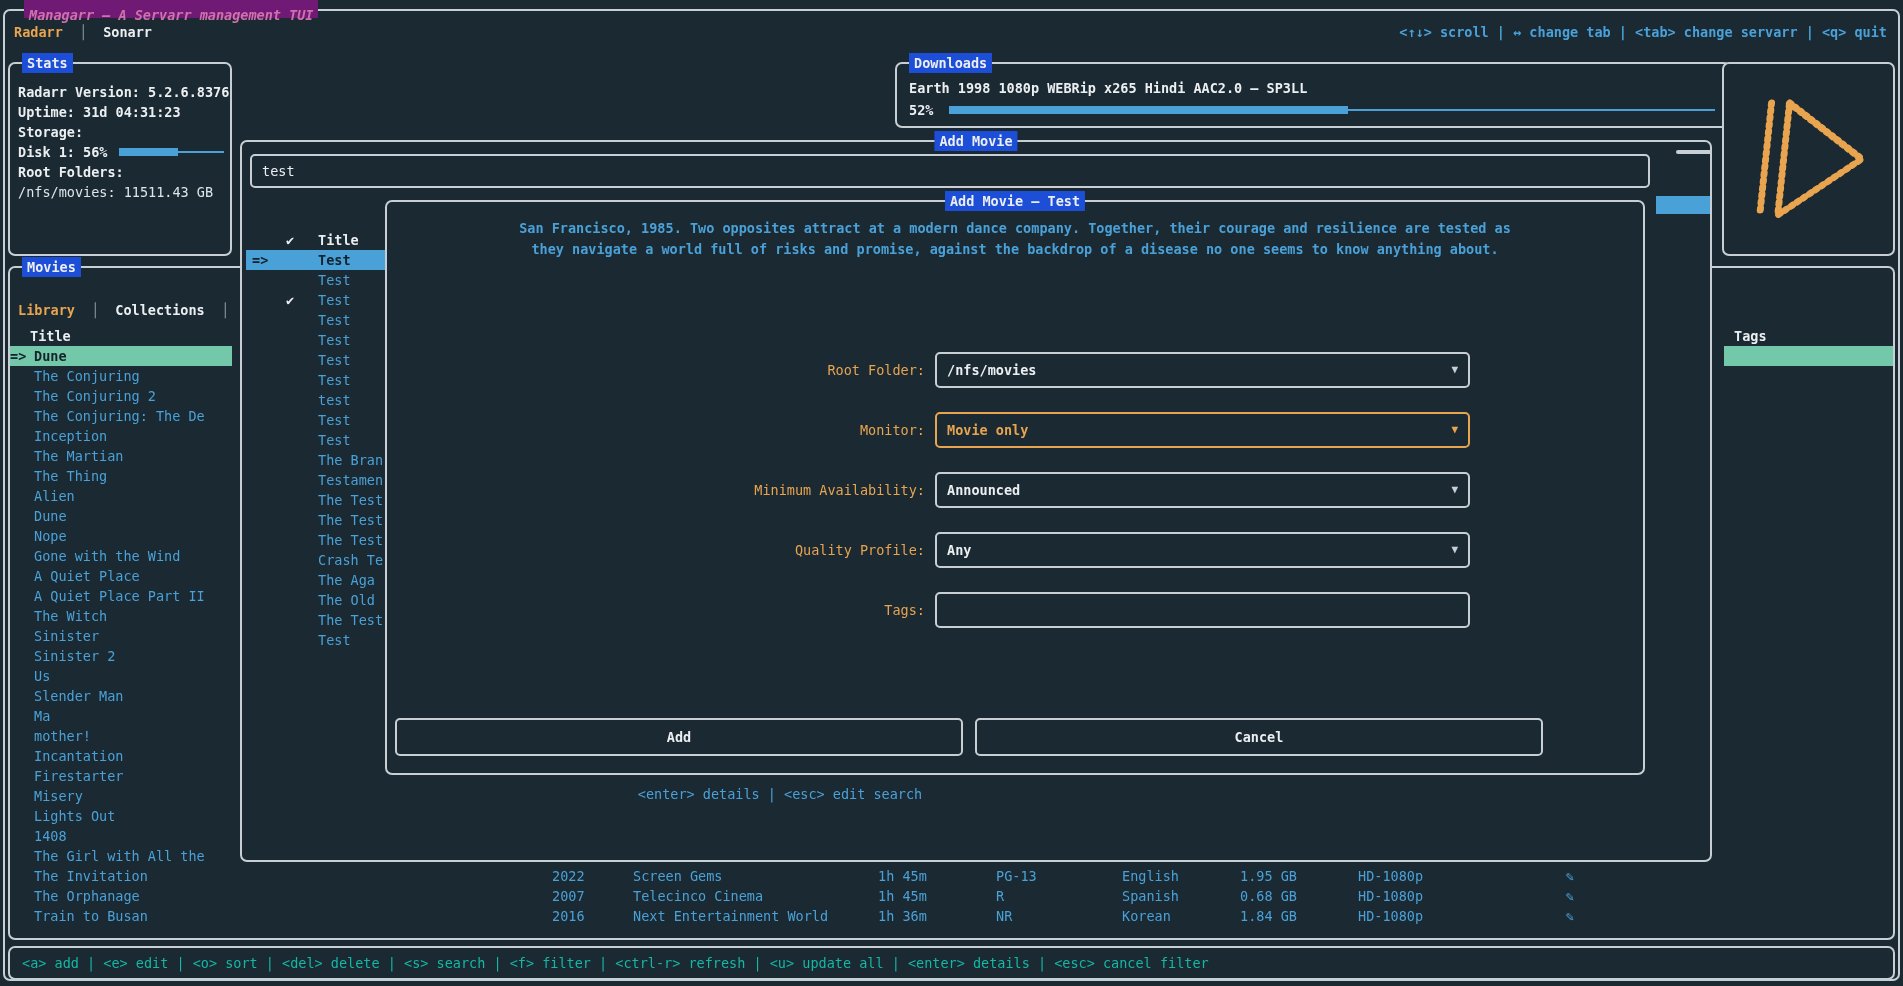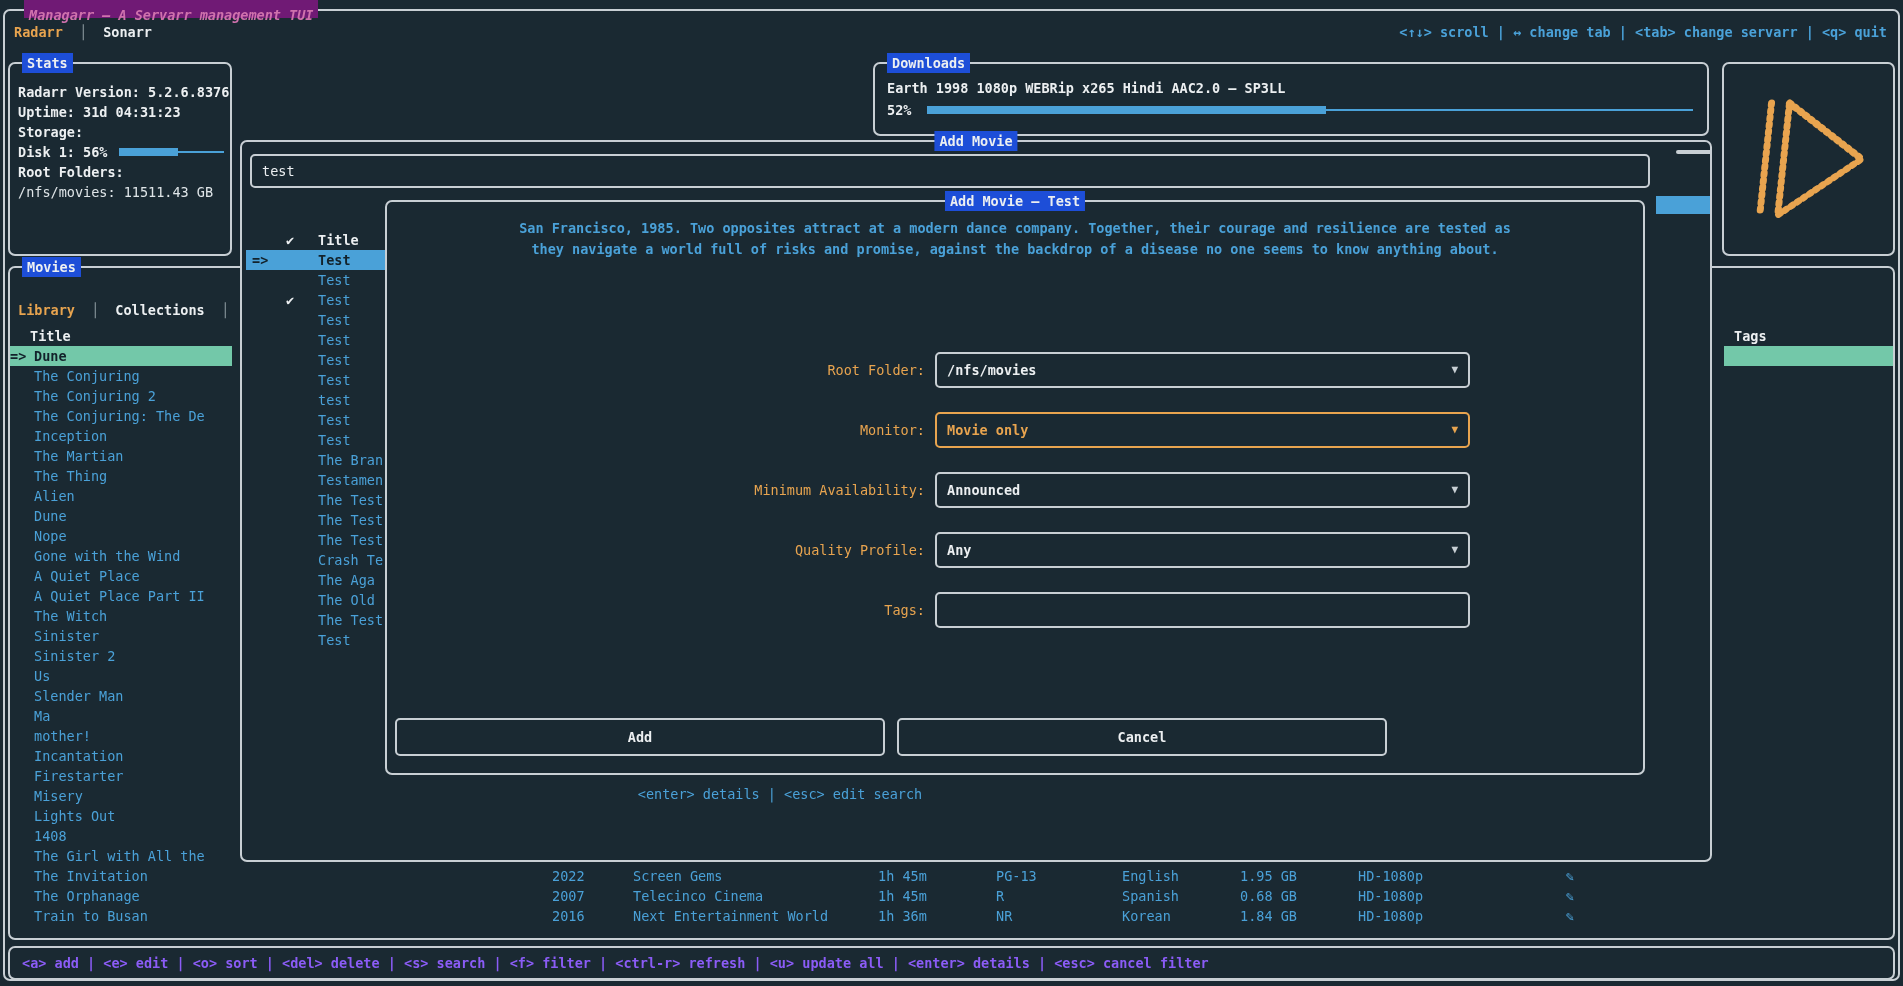--- a/index.html
+++ b/index.html
@@ -63,23 +63,23 @@
   .overview .txt{display:inline-block;width:1010px;color:#4aa1d8;font-weight:bold;line-height:21px}
   .form-rows{position:absolute;left:16px;top:150px}
   .form-row{display:flex;height:36px;margin-bottom:24px}
   .f-label{width:522px;text-align:right;line-height:36px;color:#e8a44f;white-space:nowrap}
   .f-input{margin-left:10px;width:535px;position:relative;border:2px solid #c8cfd4;border-radius:5px}
   .f-value{position:absolute;left:10px;top:0;line-height:32px;font-weight:bold;color:#eceff1;white-space:nowrap}
   .f-caret{position:absolute;right:10px;top:0;line-height:32px;font-size:11px;color:#c8cfd4}
   .form-row.highlighted .f-input{border-color:#e8a44f}
   .form-row.highlighted .f-value,.form-row.highlighted .f-caret{color:#e8a44f}
   .form-buttons{position:absolute;left:8px;top:516px;display:flex;gap:12px}
-  .tui-button{width:490px;height:38px;border:2px solid #c8cfd4;border-radius:5px;text-align:center;line-height:34px;font-weight:bold;color:#eceff1;cursor:pointer}
-
-  .footer-text{position:absolute;left:12px;top:5px;color:#8b5cf6;font-weight:bold;white-space:nowrap}
+  .tui-button{width:568px;height:38px;border:2px solid #c8cfd4;border-radius:5px;text-align:center;line-height:34px;font-weight:bold;color:#eceff1;cursor:pointer}
+
+  .footer-text{position:absolute;left:12px;top:5px;color:#14b8a6;font-weight:normal;white-space:nowrap}
 </style>
 </head>
 <body>
 
 <div class="screen">
 
   <div class="box transparent" style="left:3px;top:9px;width:1897px;height:972px;z-index:0"></div>
 
   <div class="abs magenta bold" style="left:24px;top:0;height:18px;line-height:18px;background:#701a75;padding:6px 5px;z-index:30">Managarr – A Servarr management TUI</div>
 
@@ -102,21 +102,21 @@
         <span class="gauge">
           <span class="gauge-track"></span>
           <span class="gauge-fill" style="width: 56%;"></span>
         </span>
       </div>
       <div class="white bold">Root Folders:</div>
       <div>/nfs/movies: 11511.43 GB</div>
     </div>
   </div>
 
-  <div class="box" style="left:873px;top:62px;width:836px;height:74px;z-index:1">
+  <div class="box" style="left:895px;top:62px;width:836px;height:66px;z-index:1">
     <div class="box-title">Downloads</div>
     <div class="dl-name white bold">Earth 1998 1080p WEBRip x265 Hindi AAC2.0 – SP3LL</div>
     <div class="dl-gauge-row">
       <span class="lbl white bold">52%</span>
       <span class="gauge">
         <span class="gauge-track"></span>
         <span class="gauge-fill" style="width: 52%;"></span>
       </span>
     </div>
   </div>

